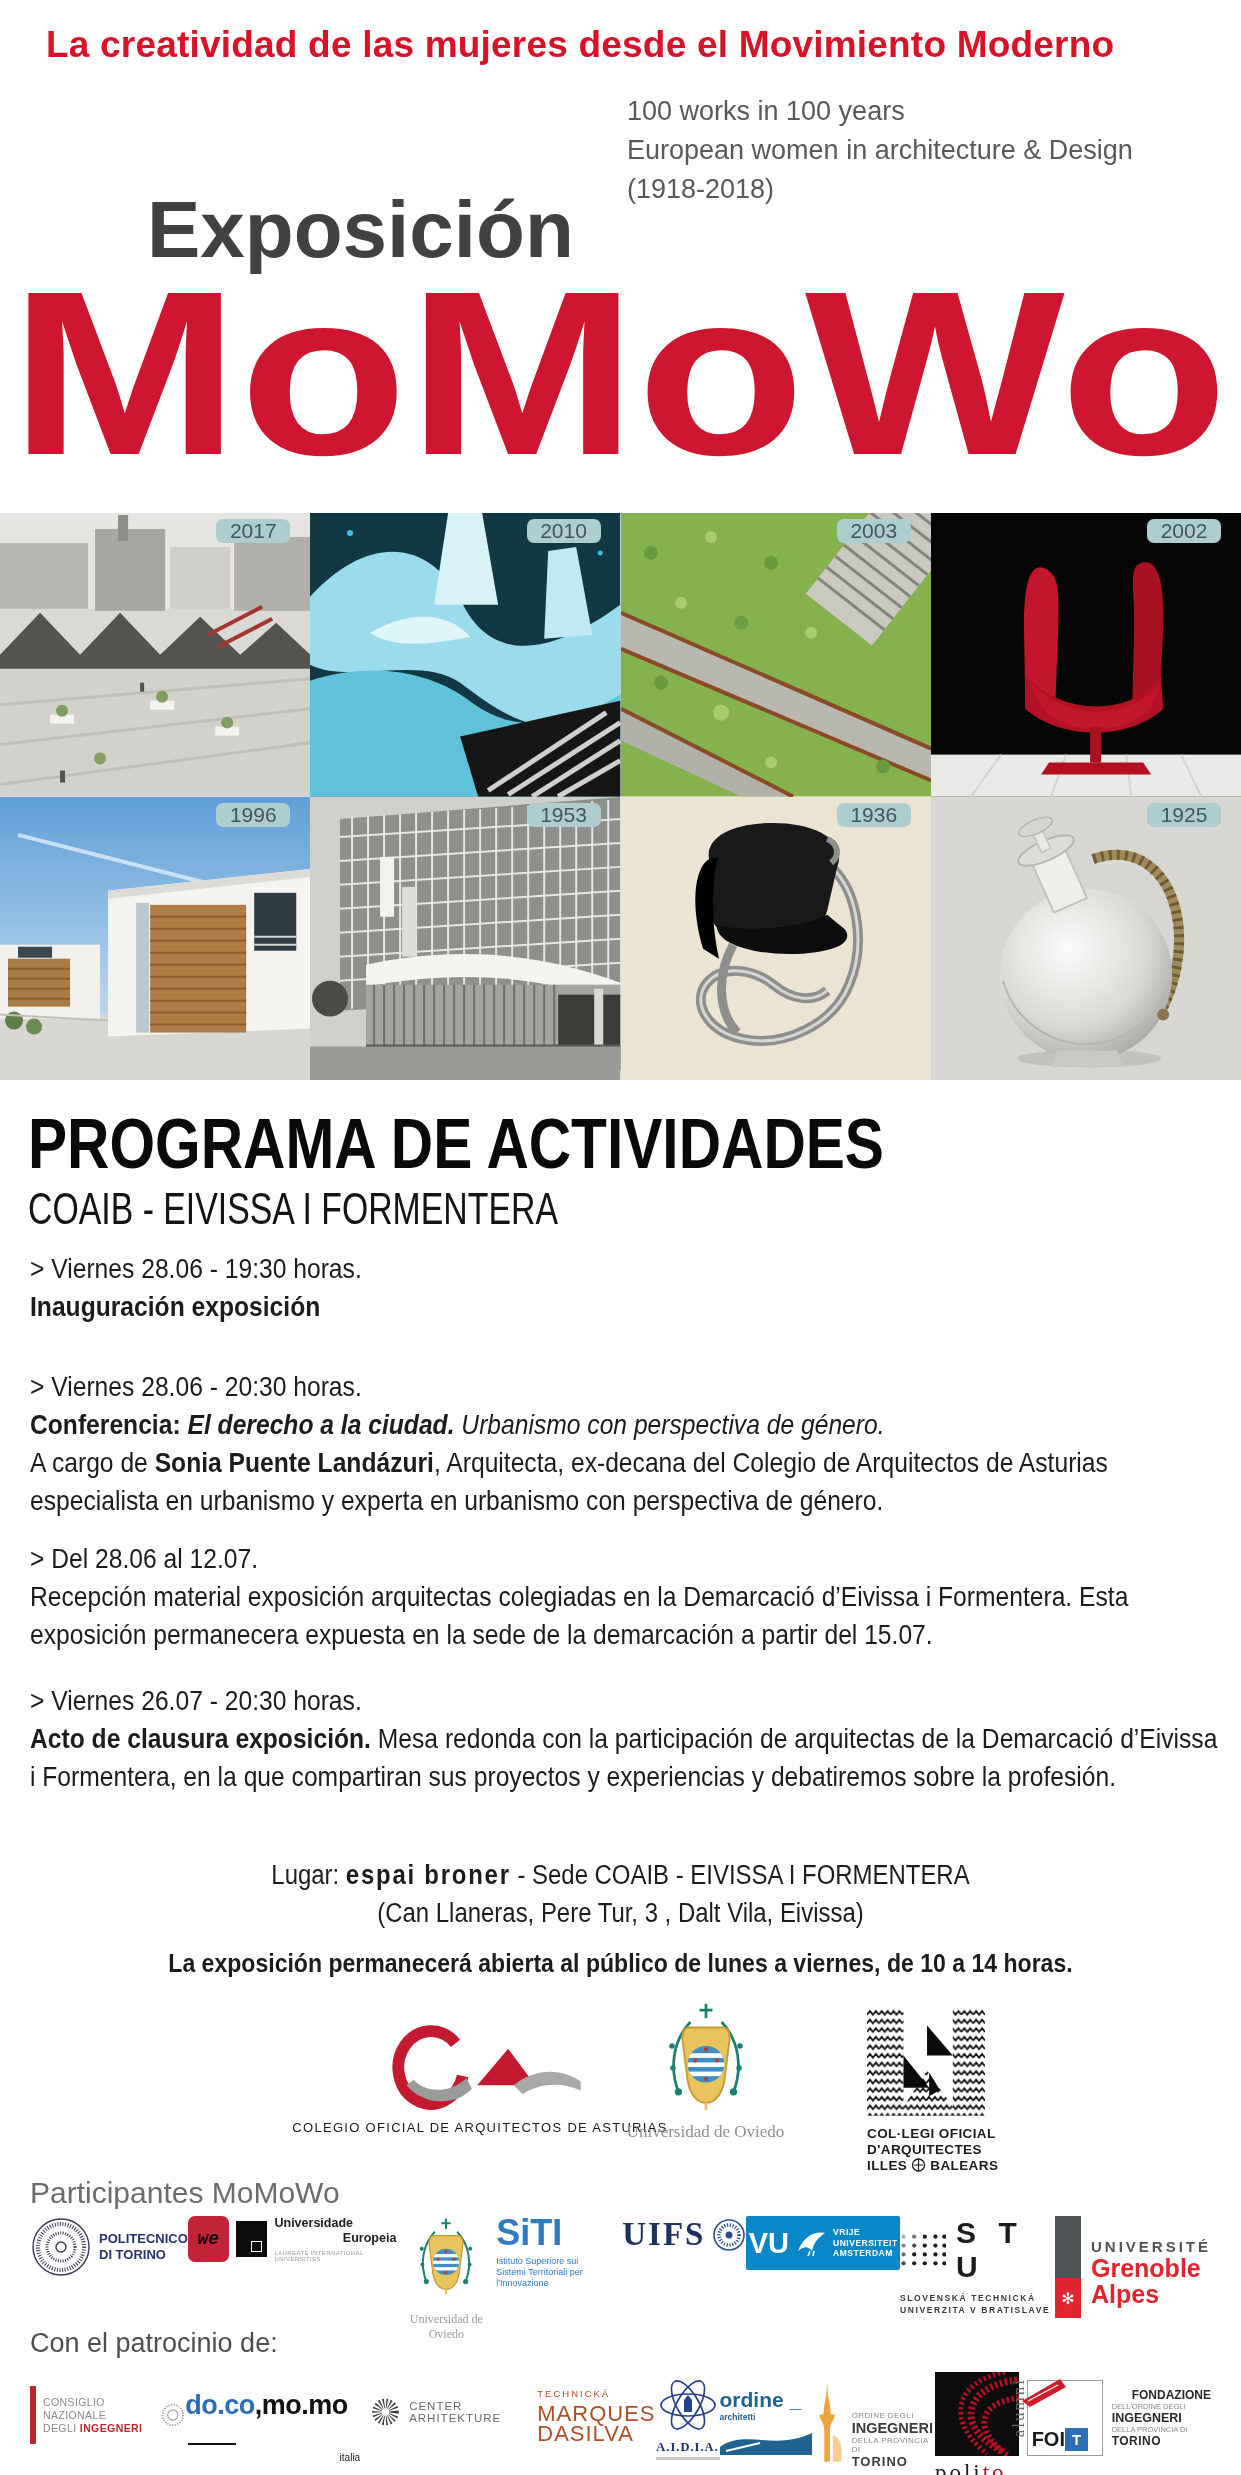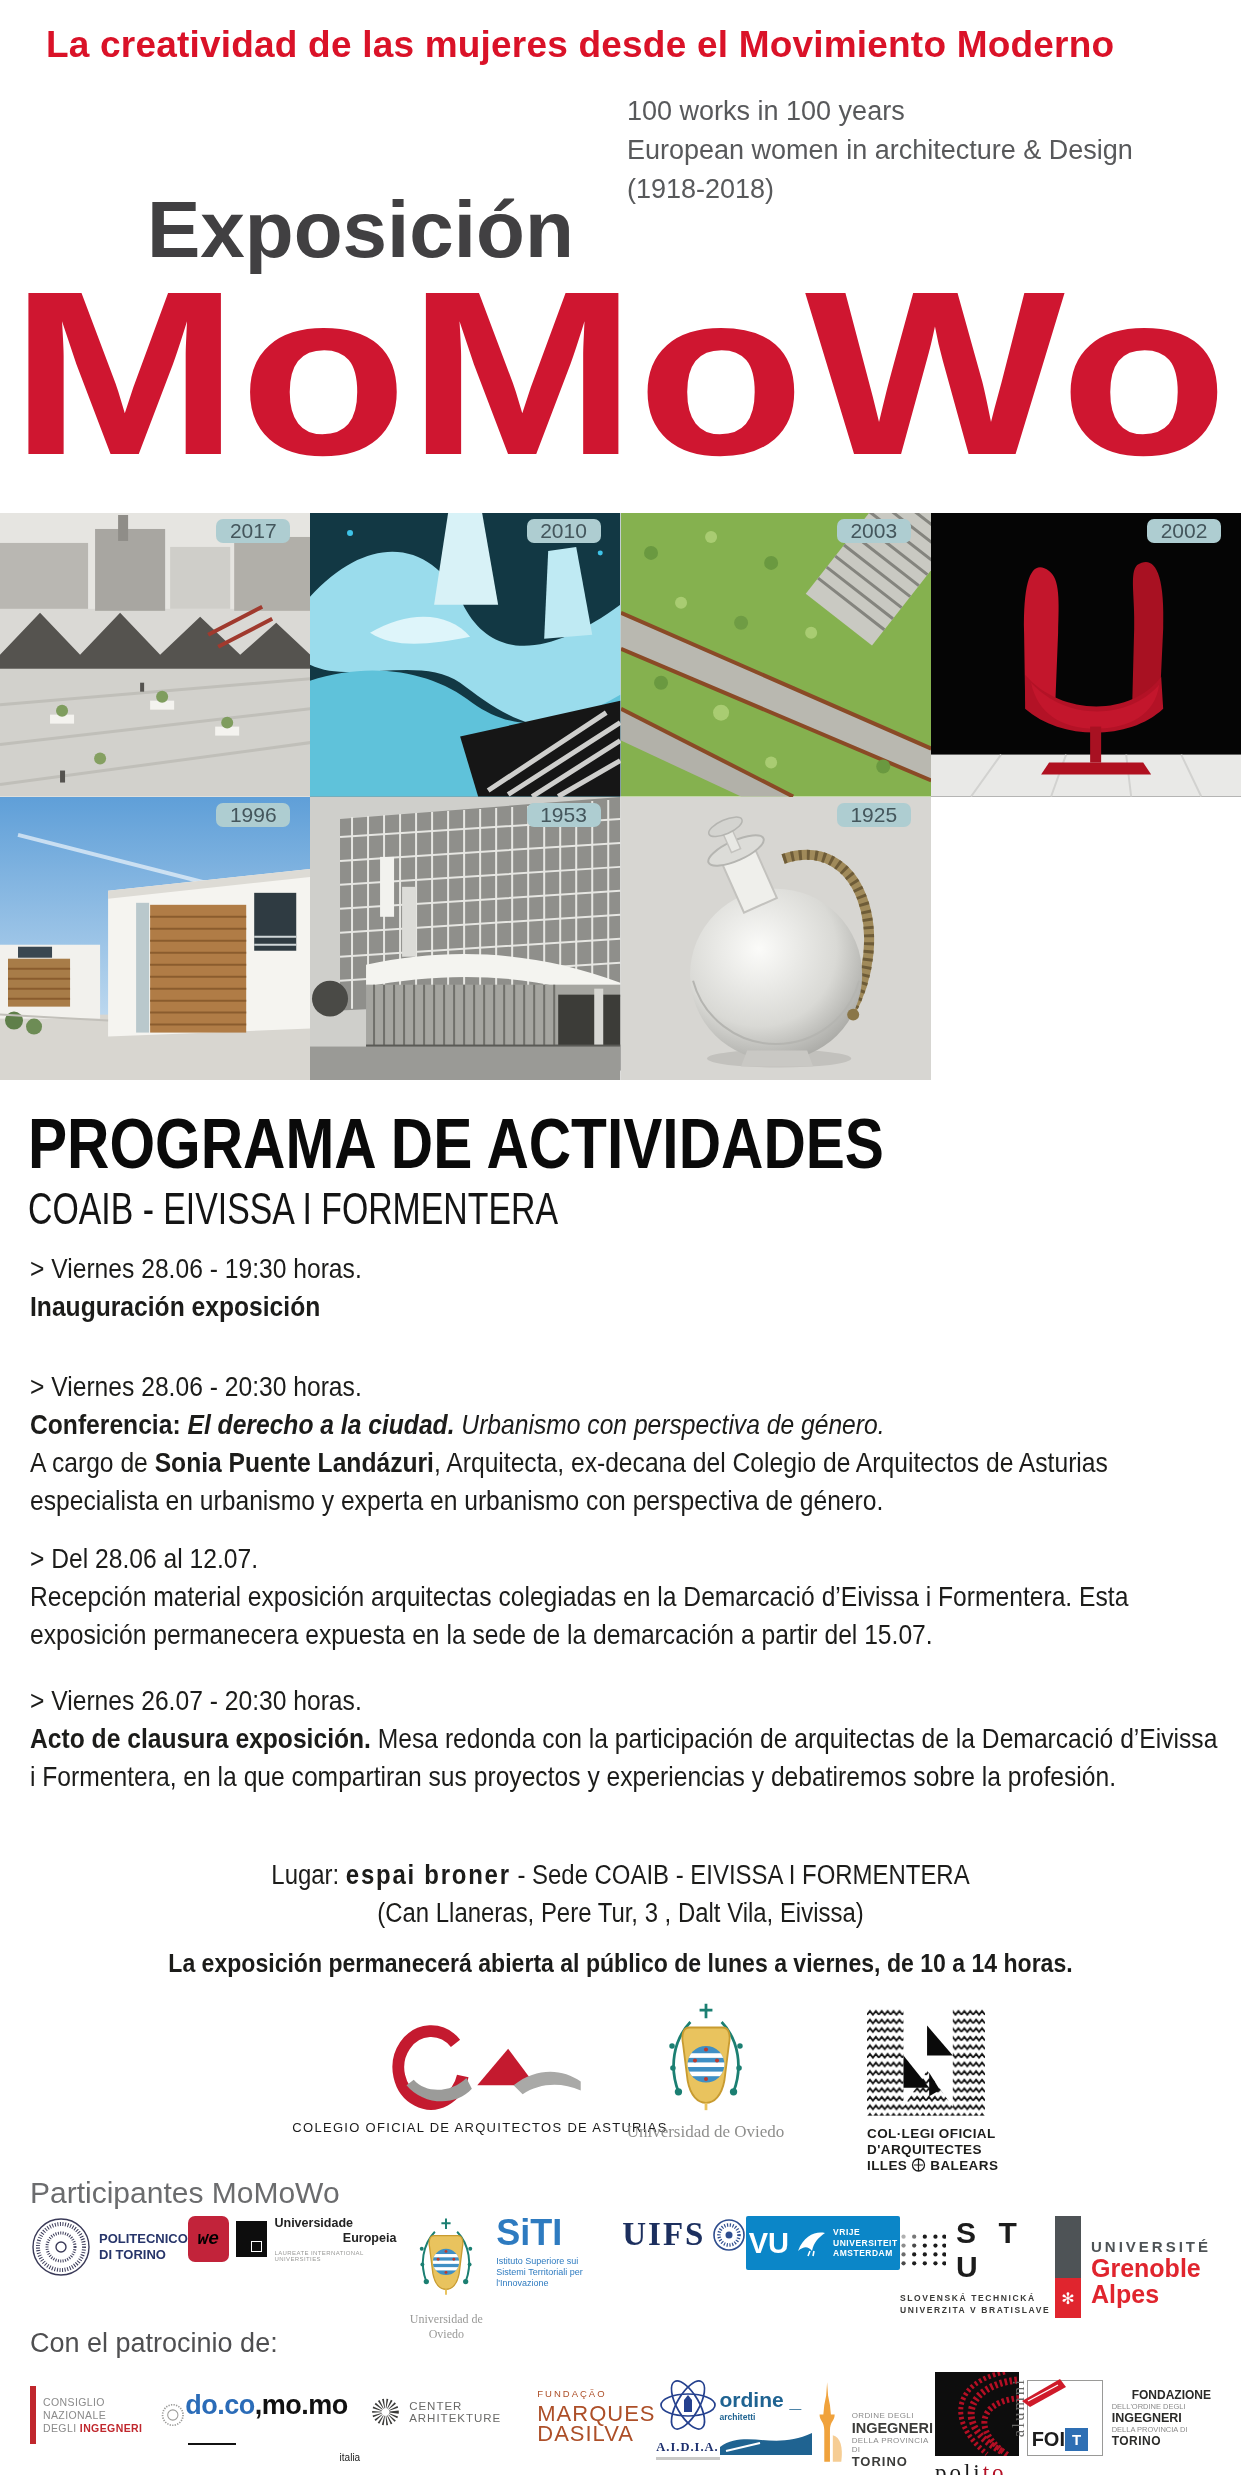--- a/index.html
+++ b/index.html
@@ -271,20 +271,35 @@
         <rect x="284" y="192" width="9" height="82" fill="#d8d8d4"></rect>
         <rect x="56" y="248" width="254" height="26" fill="#5a5a56"></rect>
         <circle cx="20" cy="202" r="18" fill="#4a4a46"></circle>
         <rect x="0" y="250" width="310" height="34" fill="#9a9a96"></rect>
       </svg>
       <div class="badge">
           <span>1953</span>
         </div>
     </div>
 
+    <div class="cell">
+      <svg viewBox="0 0 310 284" preserveAspectRatio="none">
+        <rect width="310" height="284" fill="#ece4d2"></rect>
+        <path d="M210,70 C238,96 244,150 228,188 C212,228 162,252 120,242 C86,234 70,206 86,186 C102,168 132,172 152,188 C172,204 192,206 206,194" stroke="#8e8e8c" stroke-width="10" fill="none"></path>
+        <path d="M210,70 C238,96 244,150 228,188 C212,228 162,252 120,242 C86,234 70,206 86,186 C102,168 132,172 152,188 C172,204 192,206 206,194" stroke="#d6d6d4" stroke-width="3" fill="none"></path>
+        <path d="M112,148 C96,178 96,214 116,236" stroke="#8e8e8c" stroke-width="9" fill="none"></path>
+        <path d="M88,62 C84,40 112,26 152,26 C196,26 226,44 216,70 L206,114 C201,130 186,138 166,138 L116,138 C96,138 90,126 87,110 Z" fill="#191919"></path>
+        <path d="M88,62 C72,72 70,112 82,152 L98,162 C90,126 90,86 97,60 Z" fill="#000"></path>
+        <path d="M96,132 C102,158 182,164 216,150 C226,146 229,138 223,132 L206,118 C180,132 120,136 96,128 Z" fill="#0d0d0d"></path>
+        <path d="M210,66 C220,58 216,46 206,42" stroke="#8e8e8c" stroke-width="6" fill="none"></path>
+      </svg>
+      <div class="badge">
+          <span>1936</span>
+        </div>
+    </div>
 
     <div class="cell">
       <svg viewBox="0 0 310 284" preserveAspectRatio="none">
         <rect width="310" height="284" fill="#d7d6d2"></rect>
         <ellipse cx="158" cy="262" rx="72" ry="9" fill="#c2c1bd"></ellipse>
         <path d="M162,62 C240,36 272,140 228,218" stroke="#a08a5a" stroke-width="10" fill="none"></path>
         <path d="M162,62 C240,36 272,140 228,218" stroke="#6e5c38" stroke-width="10" fill="none" stroke-dasharray="3 5"></path>
         <circle cx="155" cy="178" r="86" fill="url(#silver)"></circle>
         <path d="M72,184 A86 86 0 0 0 238,184" stroke="#b5b5b1" stroke-width="2" fill="none"></path>
         <polygon points="126,254 186,254 192,270 120,270" fill="#c9c8c4"></polygon>
@@ -513,21 +528,21 @@
     </div>
 
     <div style="display:flex;gap:8px;align-items:center;margin-top:22px;">
       <svg width="36" height="36" viewBox="0 0 36 36">
         <circle cx="18" cy="18" r="10" fill="none" stroke="#3a3a38" stroke-width="11" stroke-dasharray="1.4 2"></circle>
       </svg>
       <div style="font-size:11.5px;letter-spacing:1px;color:#6a6a68;">CENTER ARHITEKTURE</div>
     </div>
 
     <div class="fms" style="margin-top:12px;">
-      <div style="font-size:9.5px;letter-spacing:2px;">FUNDAÇÃO</div>
+      <div style="font-size:9.5px;letter-spacing:2px;">TECHNICKÁ</div>
       <div style="font-size:22px;letter-spacing:1px;">MARQUES</div>
       <div style="font-size:22px;letter-spacing:1px;">DASILVA</div>
     </div>
 
     <div style="text-align:center;margin-top:6px;">
       <svg width="62" height="58" viewBox="0 0 62 58">
         <g fill="none" stroke="#24408e" stroke-width="1.7">
           <ellipse cx="31" cy="27" rx="27" ry="11"></ellipse>
           <ellipse cx="31" cy="27" rx="27" ry="11" transform="rotate(60 31 27)"></ellipse>
           <ellipse cx="31" cy="27" rx="27" ry="11" transform="rotate(-60 31 27)"></ellipse>

